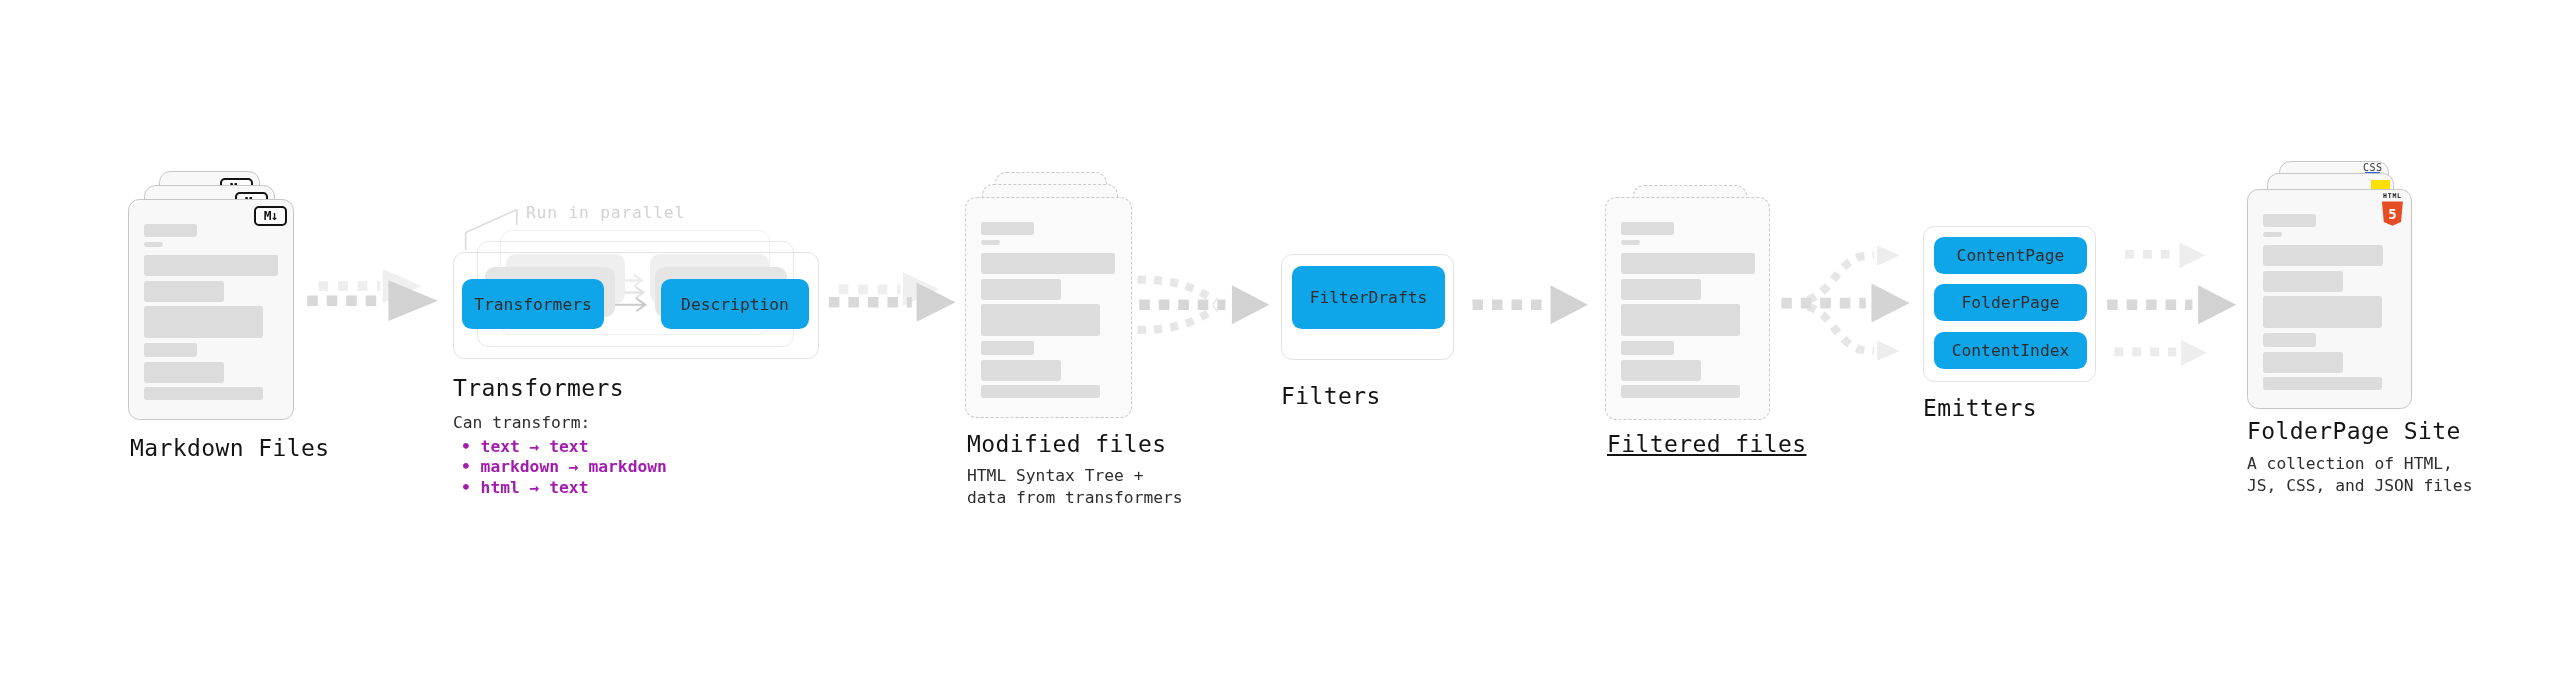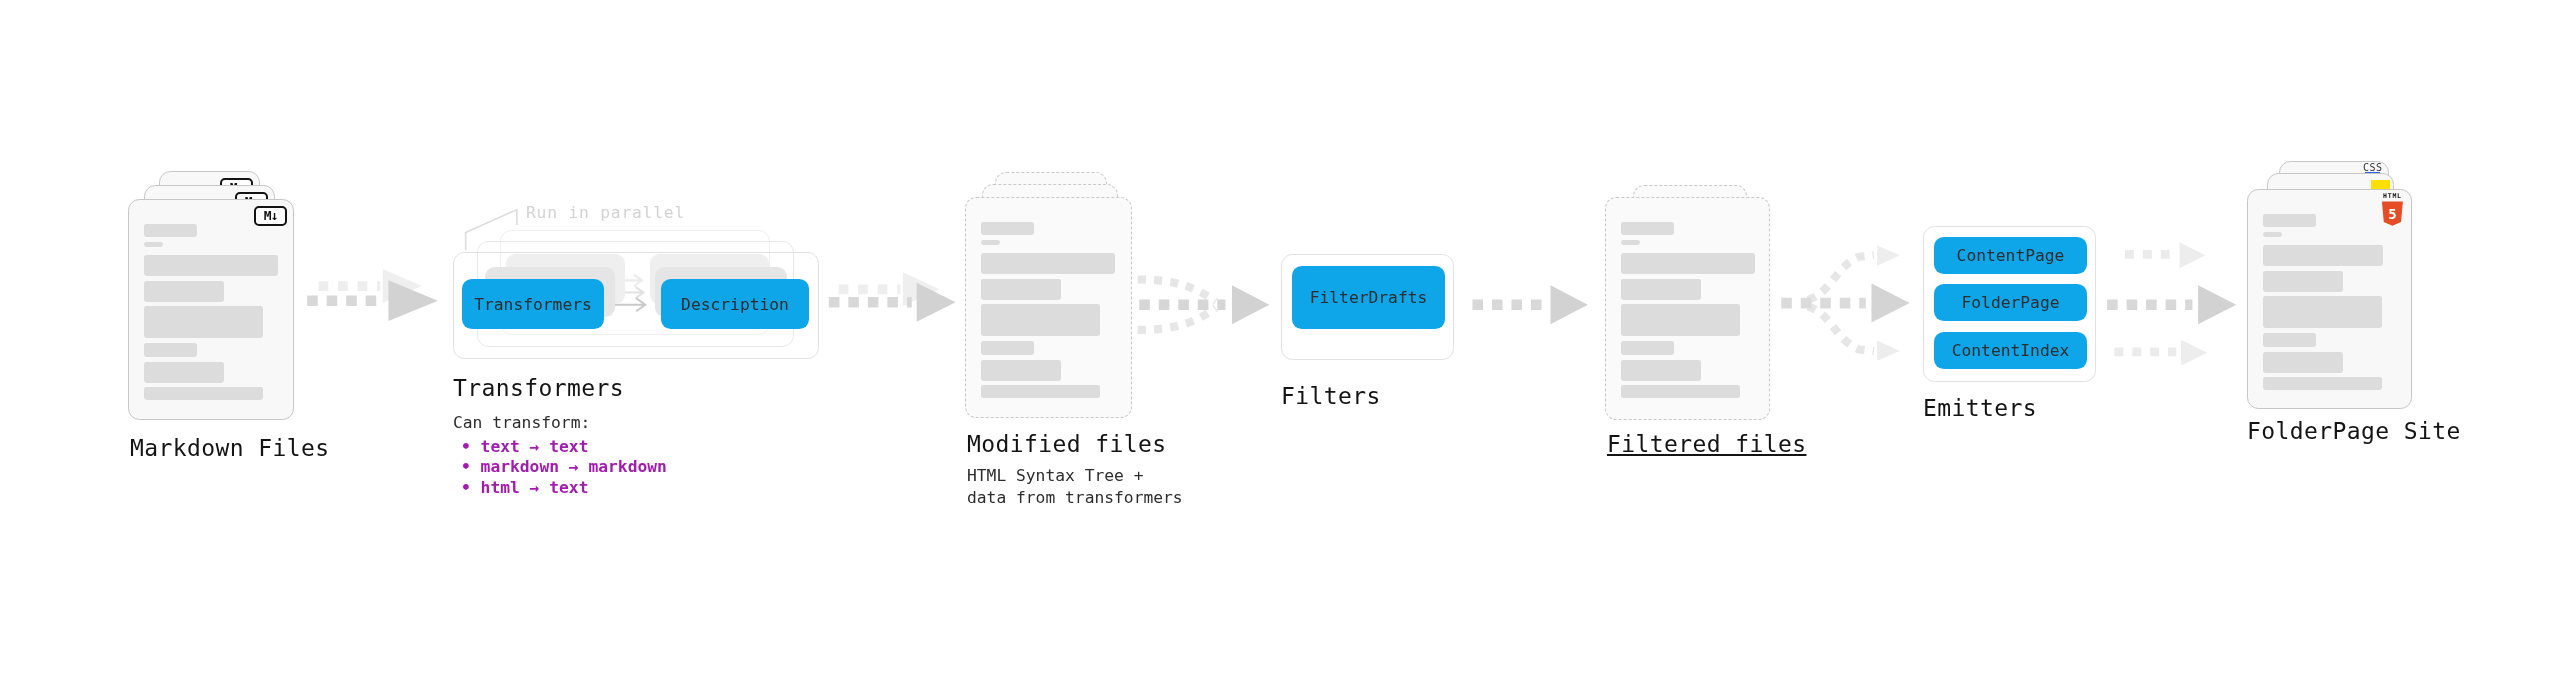--- a/index.html
+++ b/index.html
@@ -228,15 +228,19 @@
           <div class="bar b3"></div>
           <div class="bar b4"></div>
         <div class="bar b5"></div>
           <div class="bar b6"></div>
           <div class="bar b7"></div>
           <div class="bar b8"></div>
       </div>
     </div>
   </div>
   <div class="heading" style="left:2247px;top:419px;">FolderPage Site</div>
+  <div class="caption" style="left:2247px;top:453px;">
+    <div class="line">A collection of HTML,</div>
+    <div class="line">JS, CSS, and JSON files</div>
+  </div>
 
 </div>
 
 
 </body></html>

